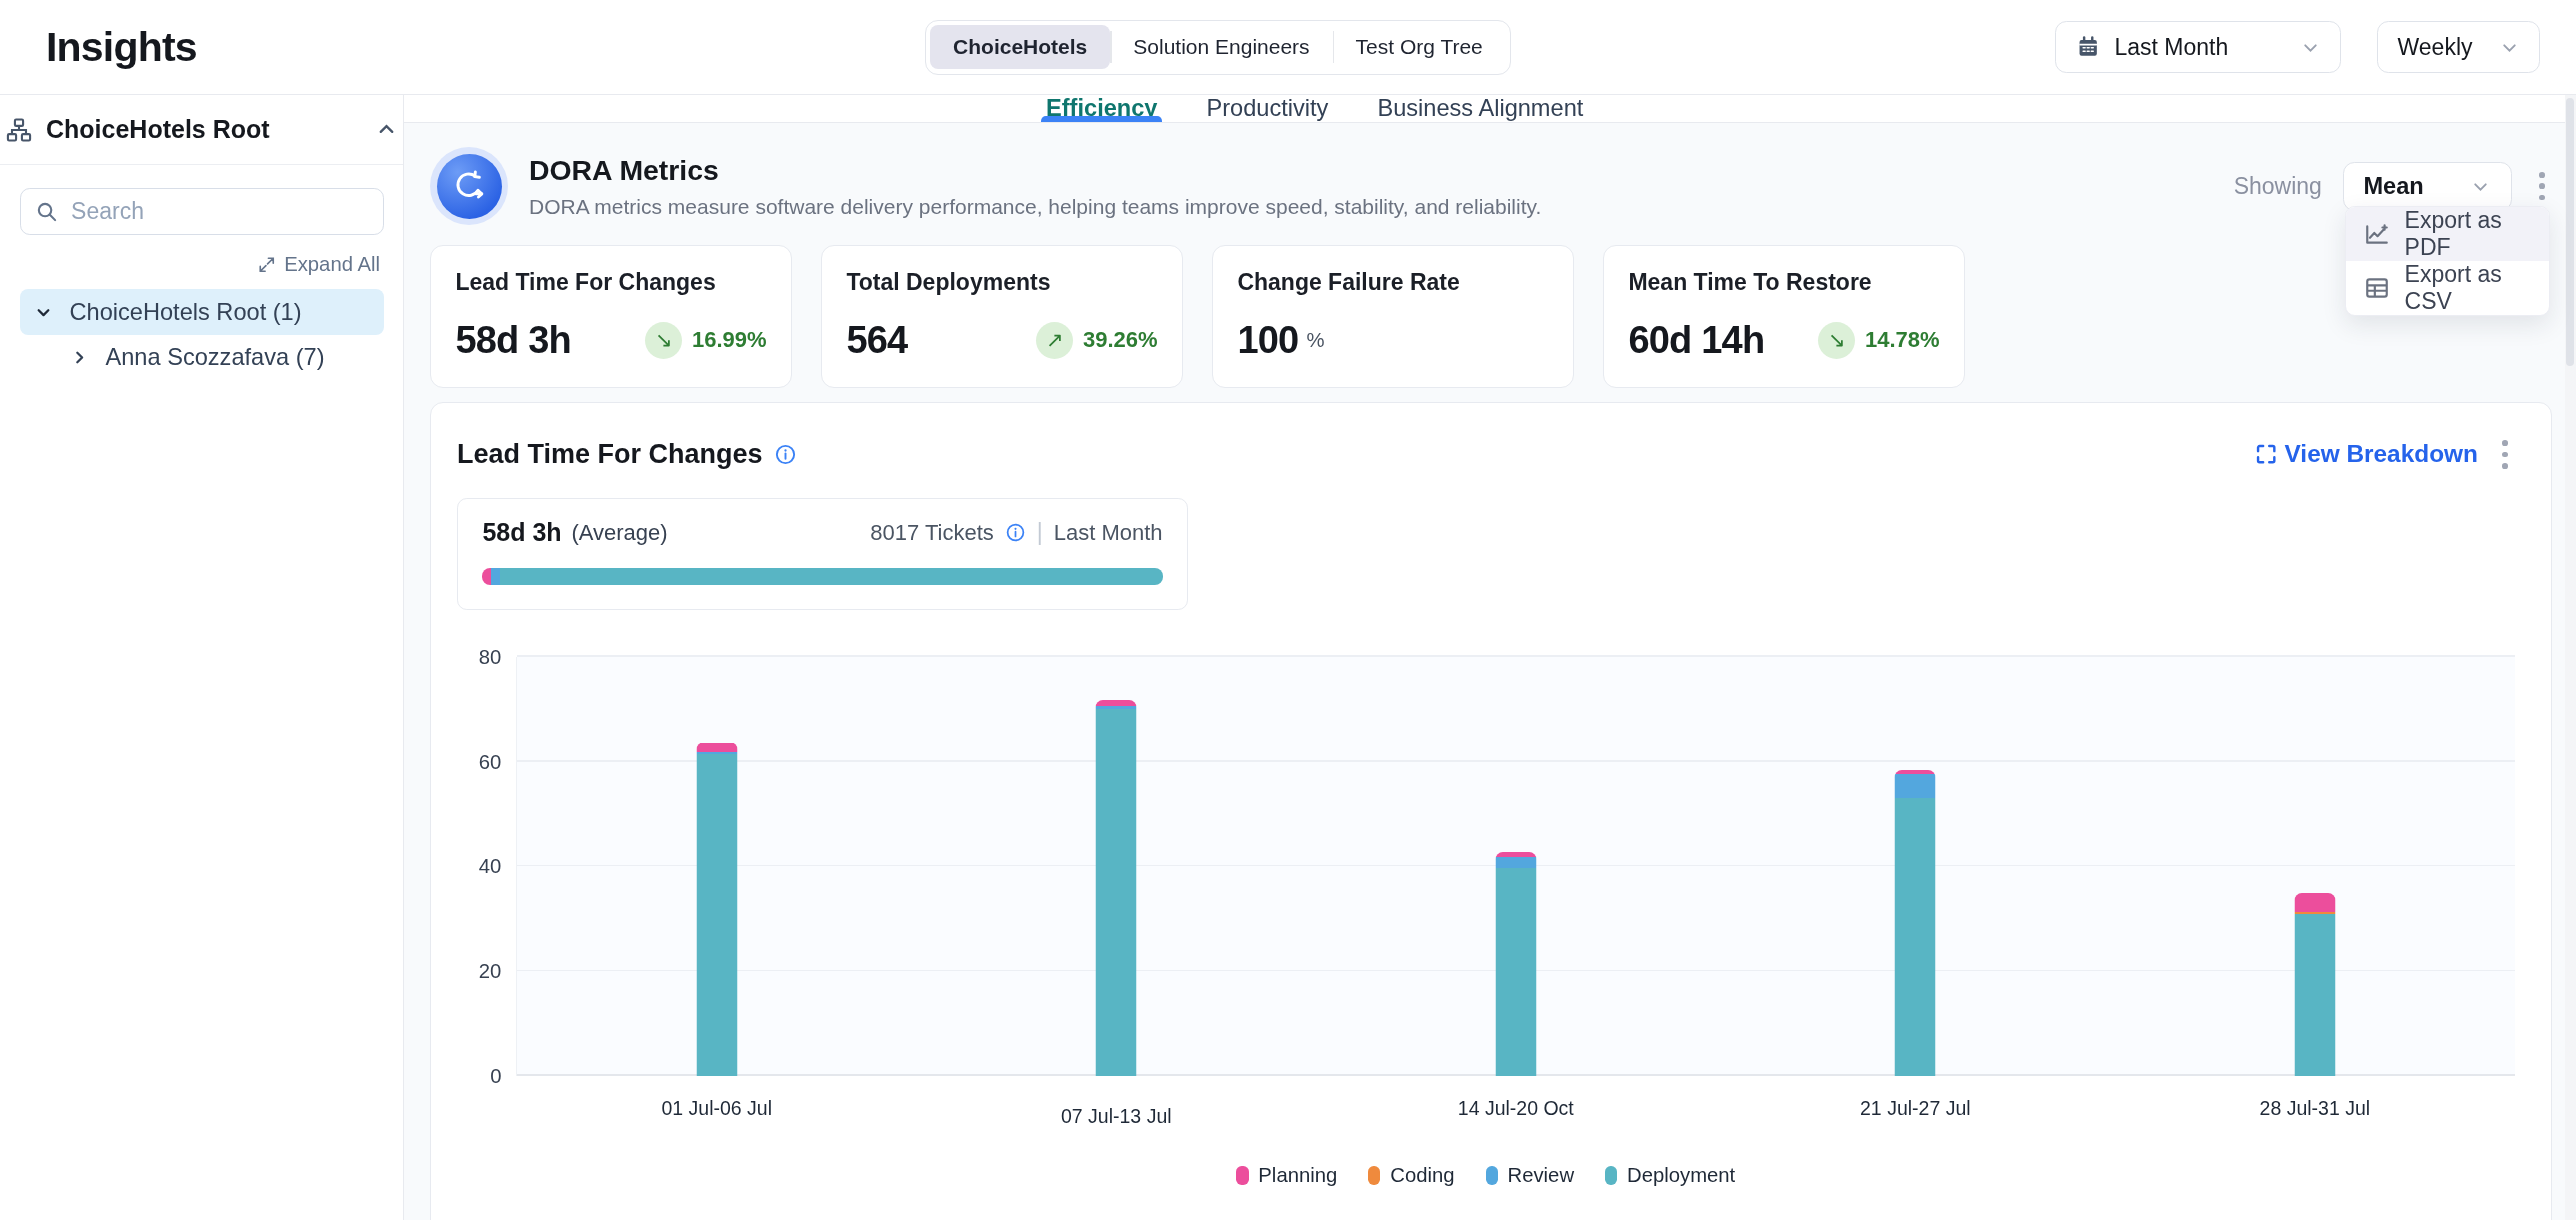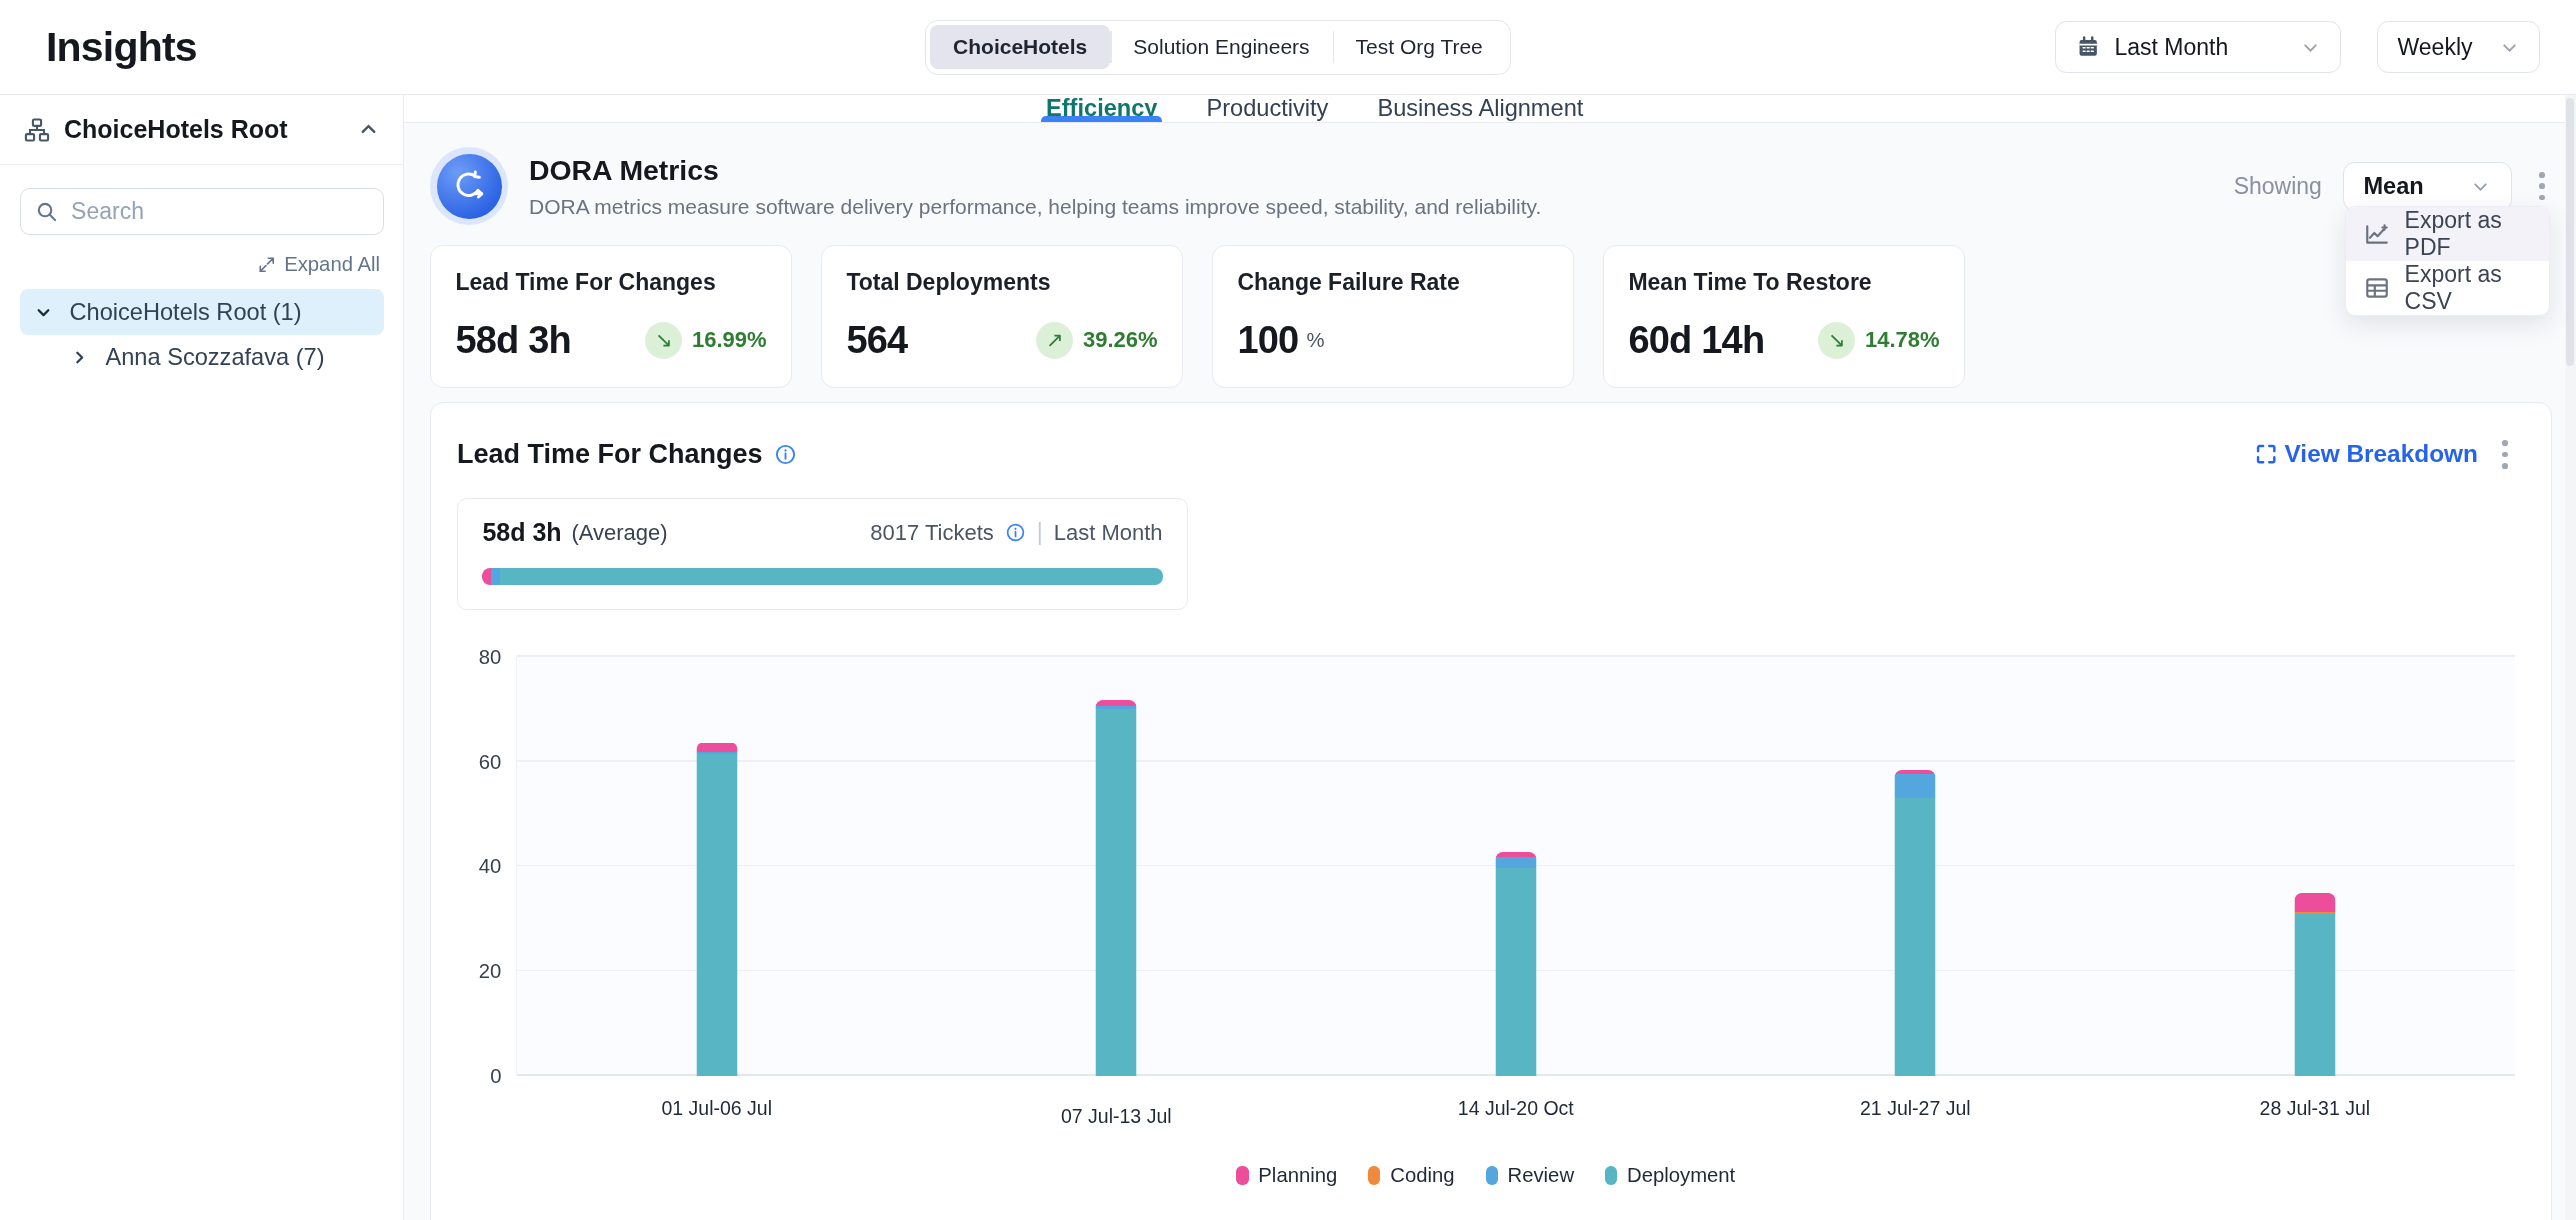--- a/index.html
+++ b/index.html
@@ -20,21 +20,21 @@
   .topbar-right { position:absolute; right:36px; top:21px; display:flex; gap:36px; }
   .select { height:52px; background:#fff; border:1.6px solid #dfe3ea; border-radius:11.4px;
     display:flex; align-items:center; padding:0 19.5px; font-size:23px; color:#15181e; cursor:pointer; }
   .select .chev { margin-left:auto; }
   .sel-daterange { width:286px; gap:14.6px; }
   .sel-granularity { width:163px; }
 
   
   .layout { display:flex; height:1125px; }
   .sidebar { width:404px; background:#fff; border-right:1.6px solid #e8eaef; flex:none; }
-  .sidebar-header { height:70px; display:flex; align-items:center; padding:0 23px; border-bottom:1.6px solid #eceef2; }
+  .sidebar-header { height:70px; display:flex; align-items:center; padding:0 5px; border-bottom:1.6px solid #eceef2; }
   .sidebar-header .label { font-size:25px; font-weight:bold; margin-left:13px; }
   .sidebar-header .chev { margin-left:auto; }
   .search-box { margin:23px 19.5px 0 19.5px; height:47px; border:1.6px solid #d8dee8; border-radius:9.8px;
     display:flex; align-items:center; padding:0 14.6px; gap:13px; background:#fff; }
   .search-box input { border:none; outline:none; font-size:23px; flex:1; min-width:0;
     font-family:"Liberation Sans", sans-serif; color:#334155; }
   .search-box input::placeholder { color:#94a3b8; }
   .expand-all { display:flex; justify-content:flex-end; align-items:center; gap:8.1px;
     margin:18px 23px 0 0; font-size:20.3px; color:#64748b; cursor:pointer; }
   .tree { margin:13px 19.5px 0 19.5px; }

